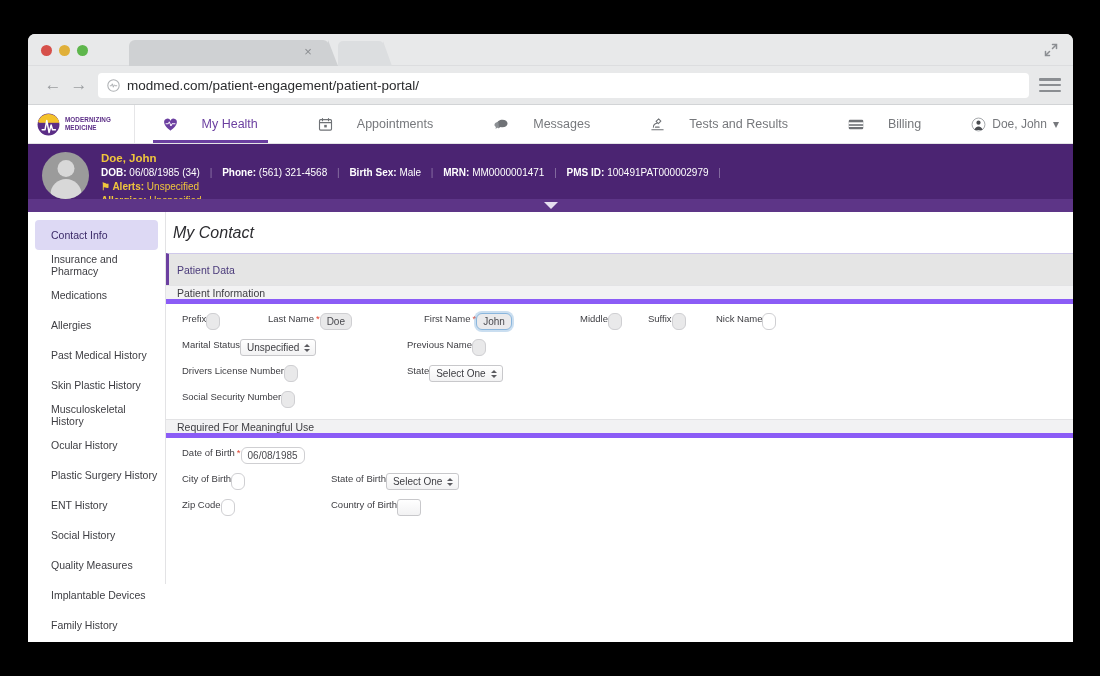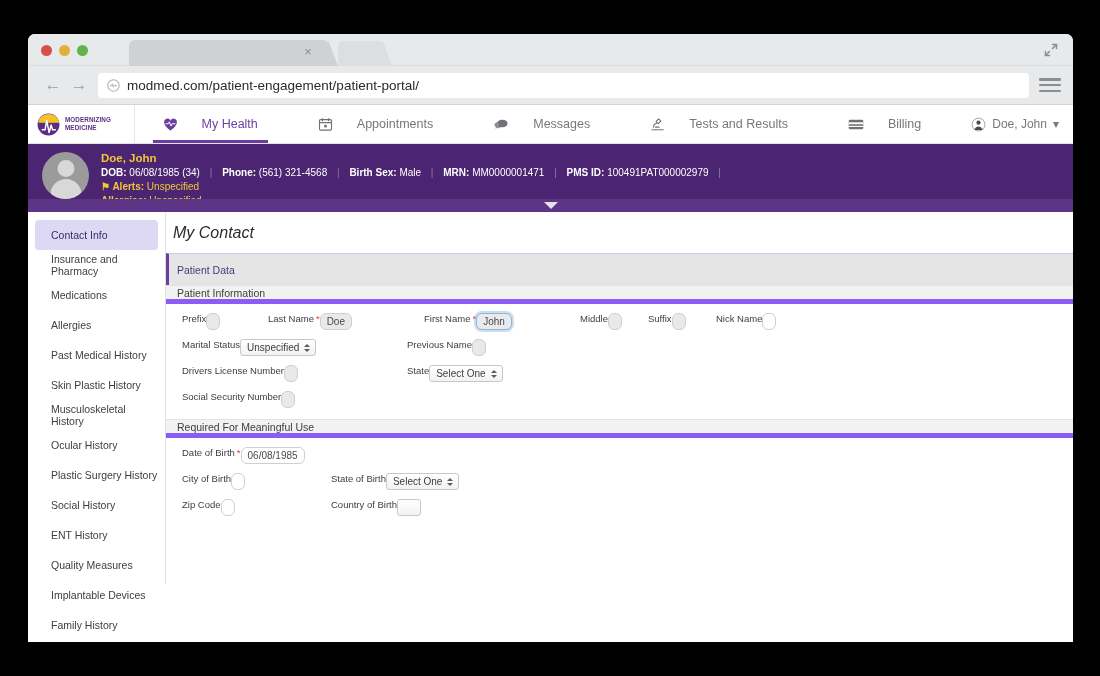--- a/index.html
+++ b/index.html
@@ -500,24 +500,24 @@
       <div class="side-item">
           <span>Musculoskeletal History</span>
         </div>
       <div class="side-item">
           <span>Ocular History</span>
         </div>
       <div class="side-item">
           <span>Plastic Surgery History</span>
         </div>
       <div class="side-item">
+          <span>ENT History</span>
+        </div>
+      <div class="side-item">
           <span>Social History</span>
-        </div>
-      <div class="side-item">
-          <span>ENT History</span>
         </div>
       <div class="side-item">
           <span>Quality Measures</span>
         </div>
       <div class="side-item">
           <span>Implantable Devices</span>
         </div>
       <div class="side-item">
           <span>Family History</span>
         </div>

